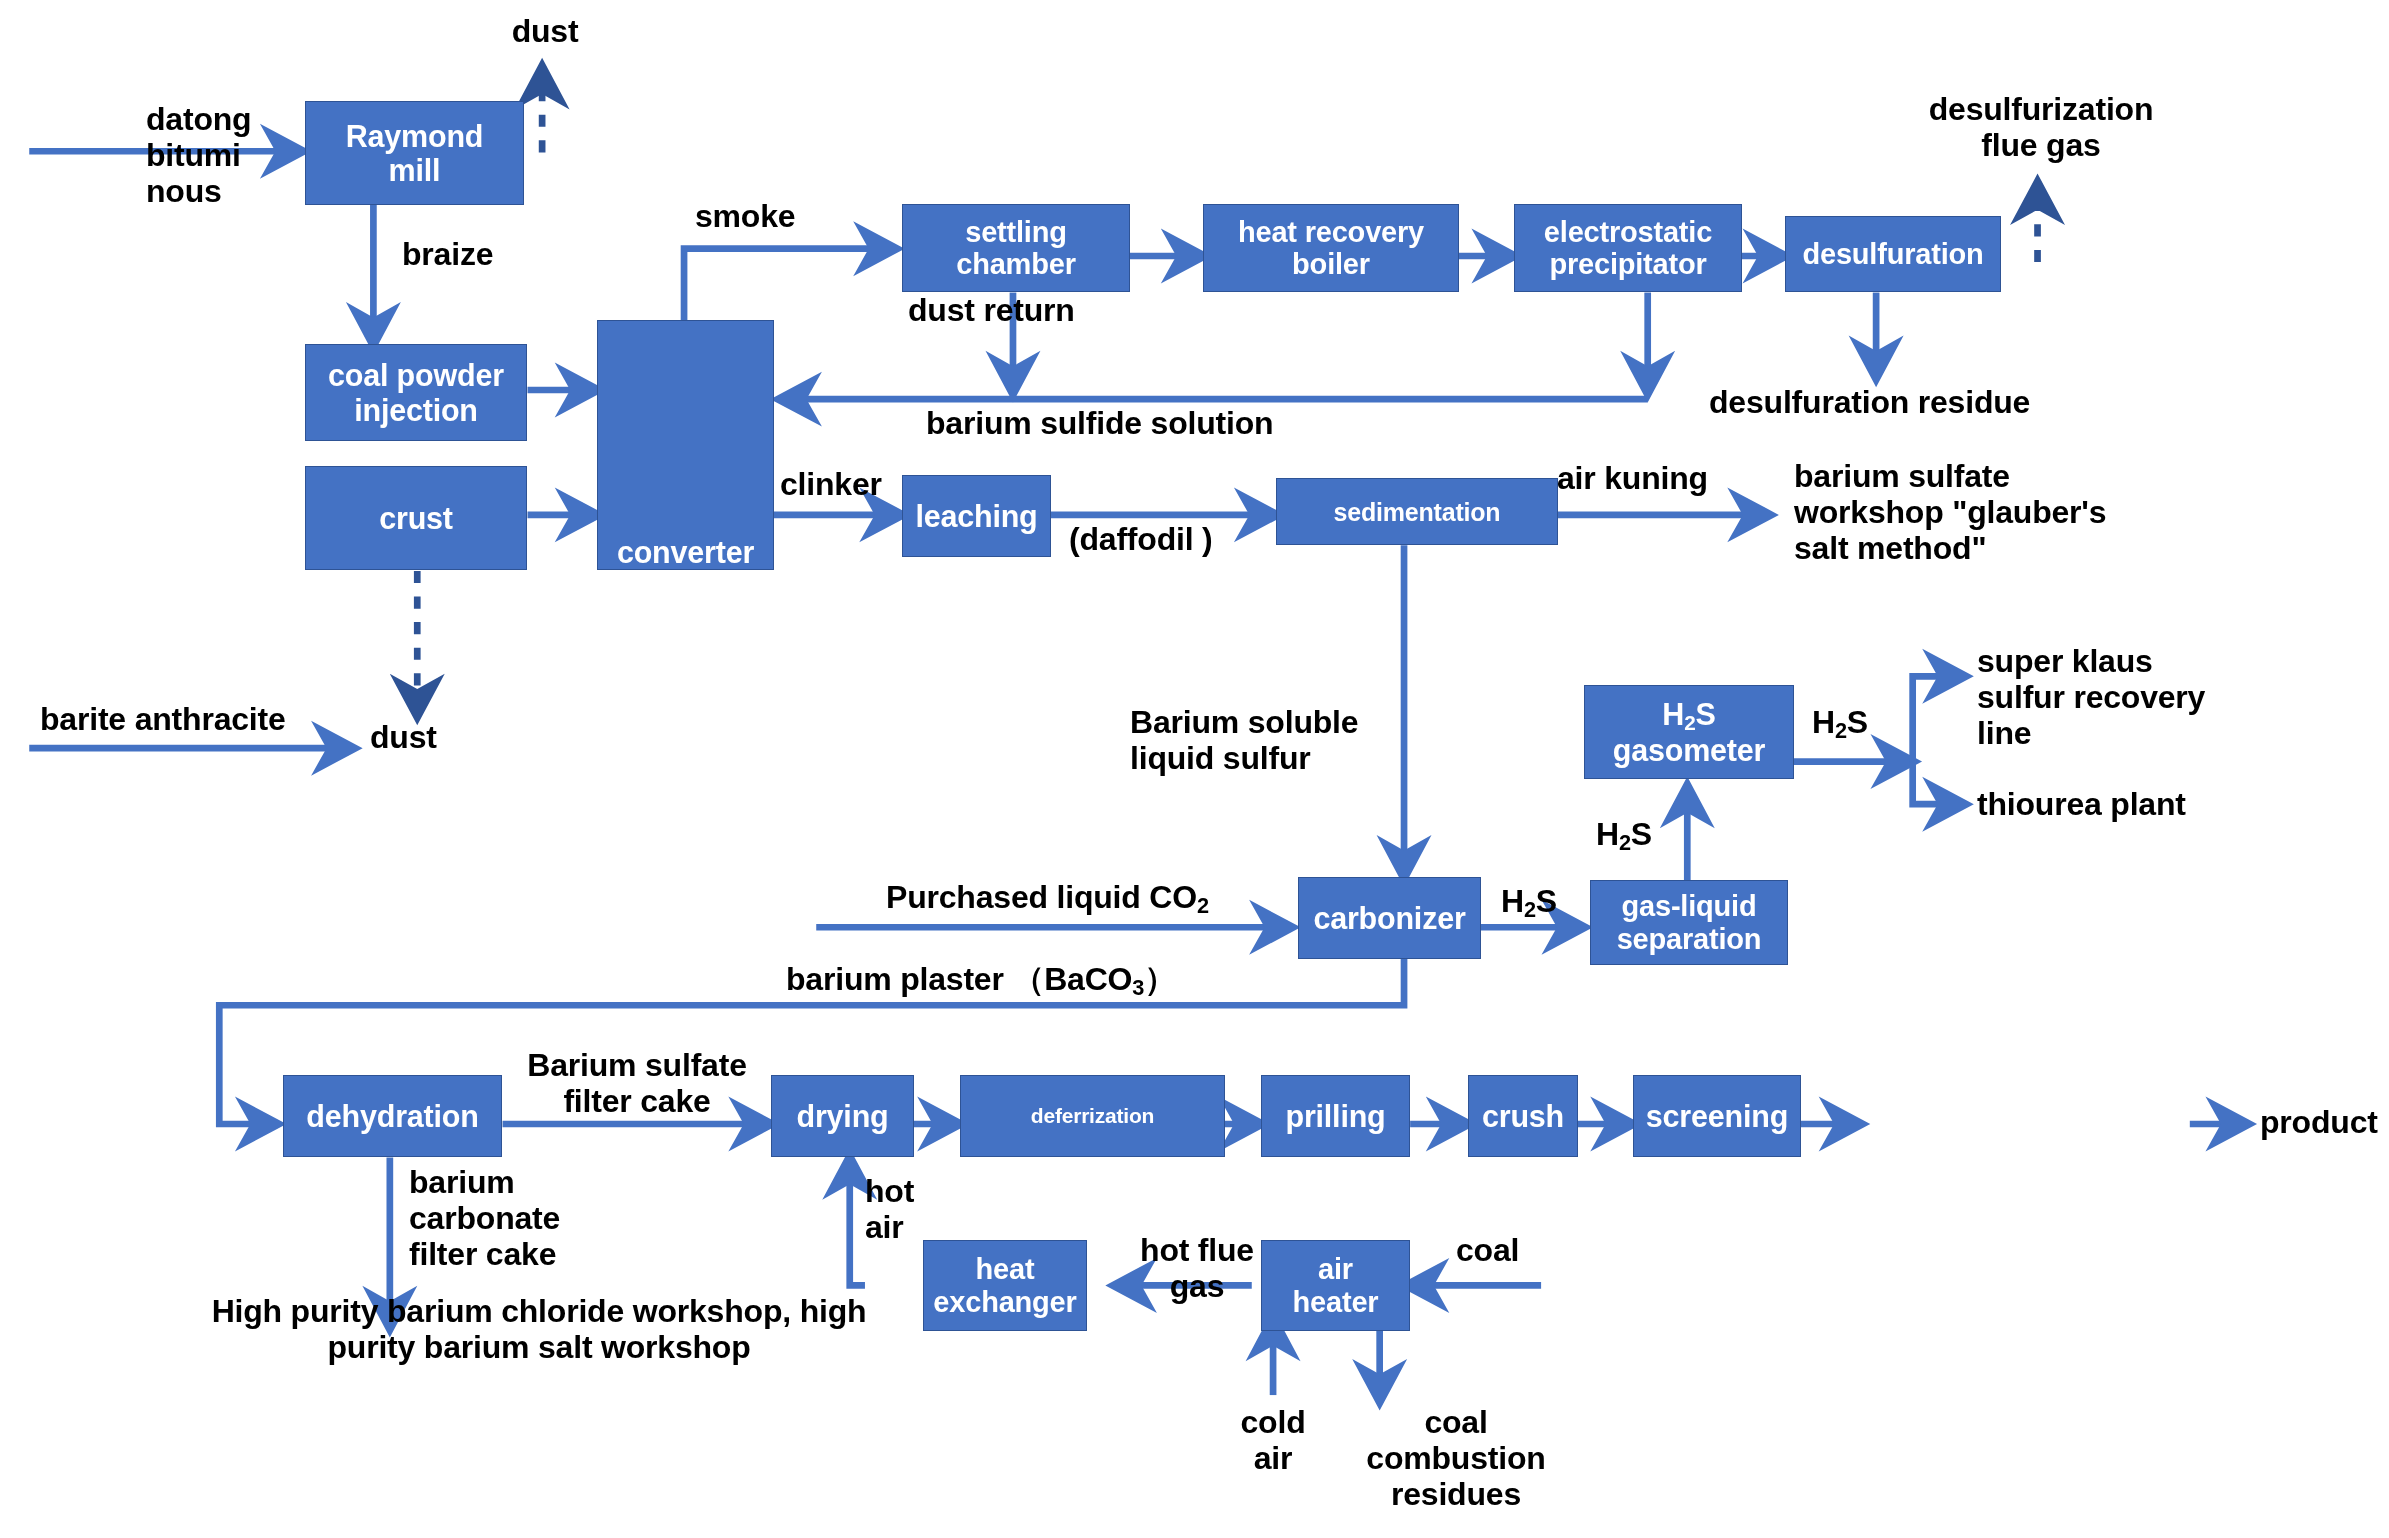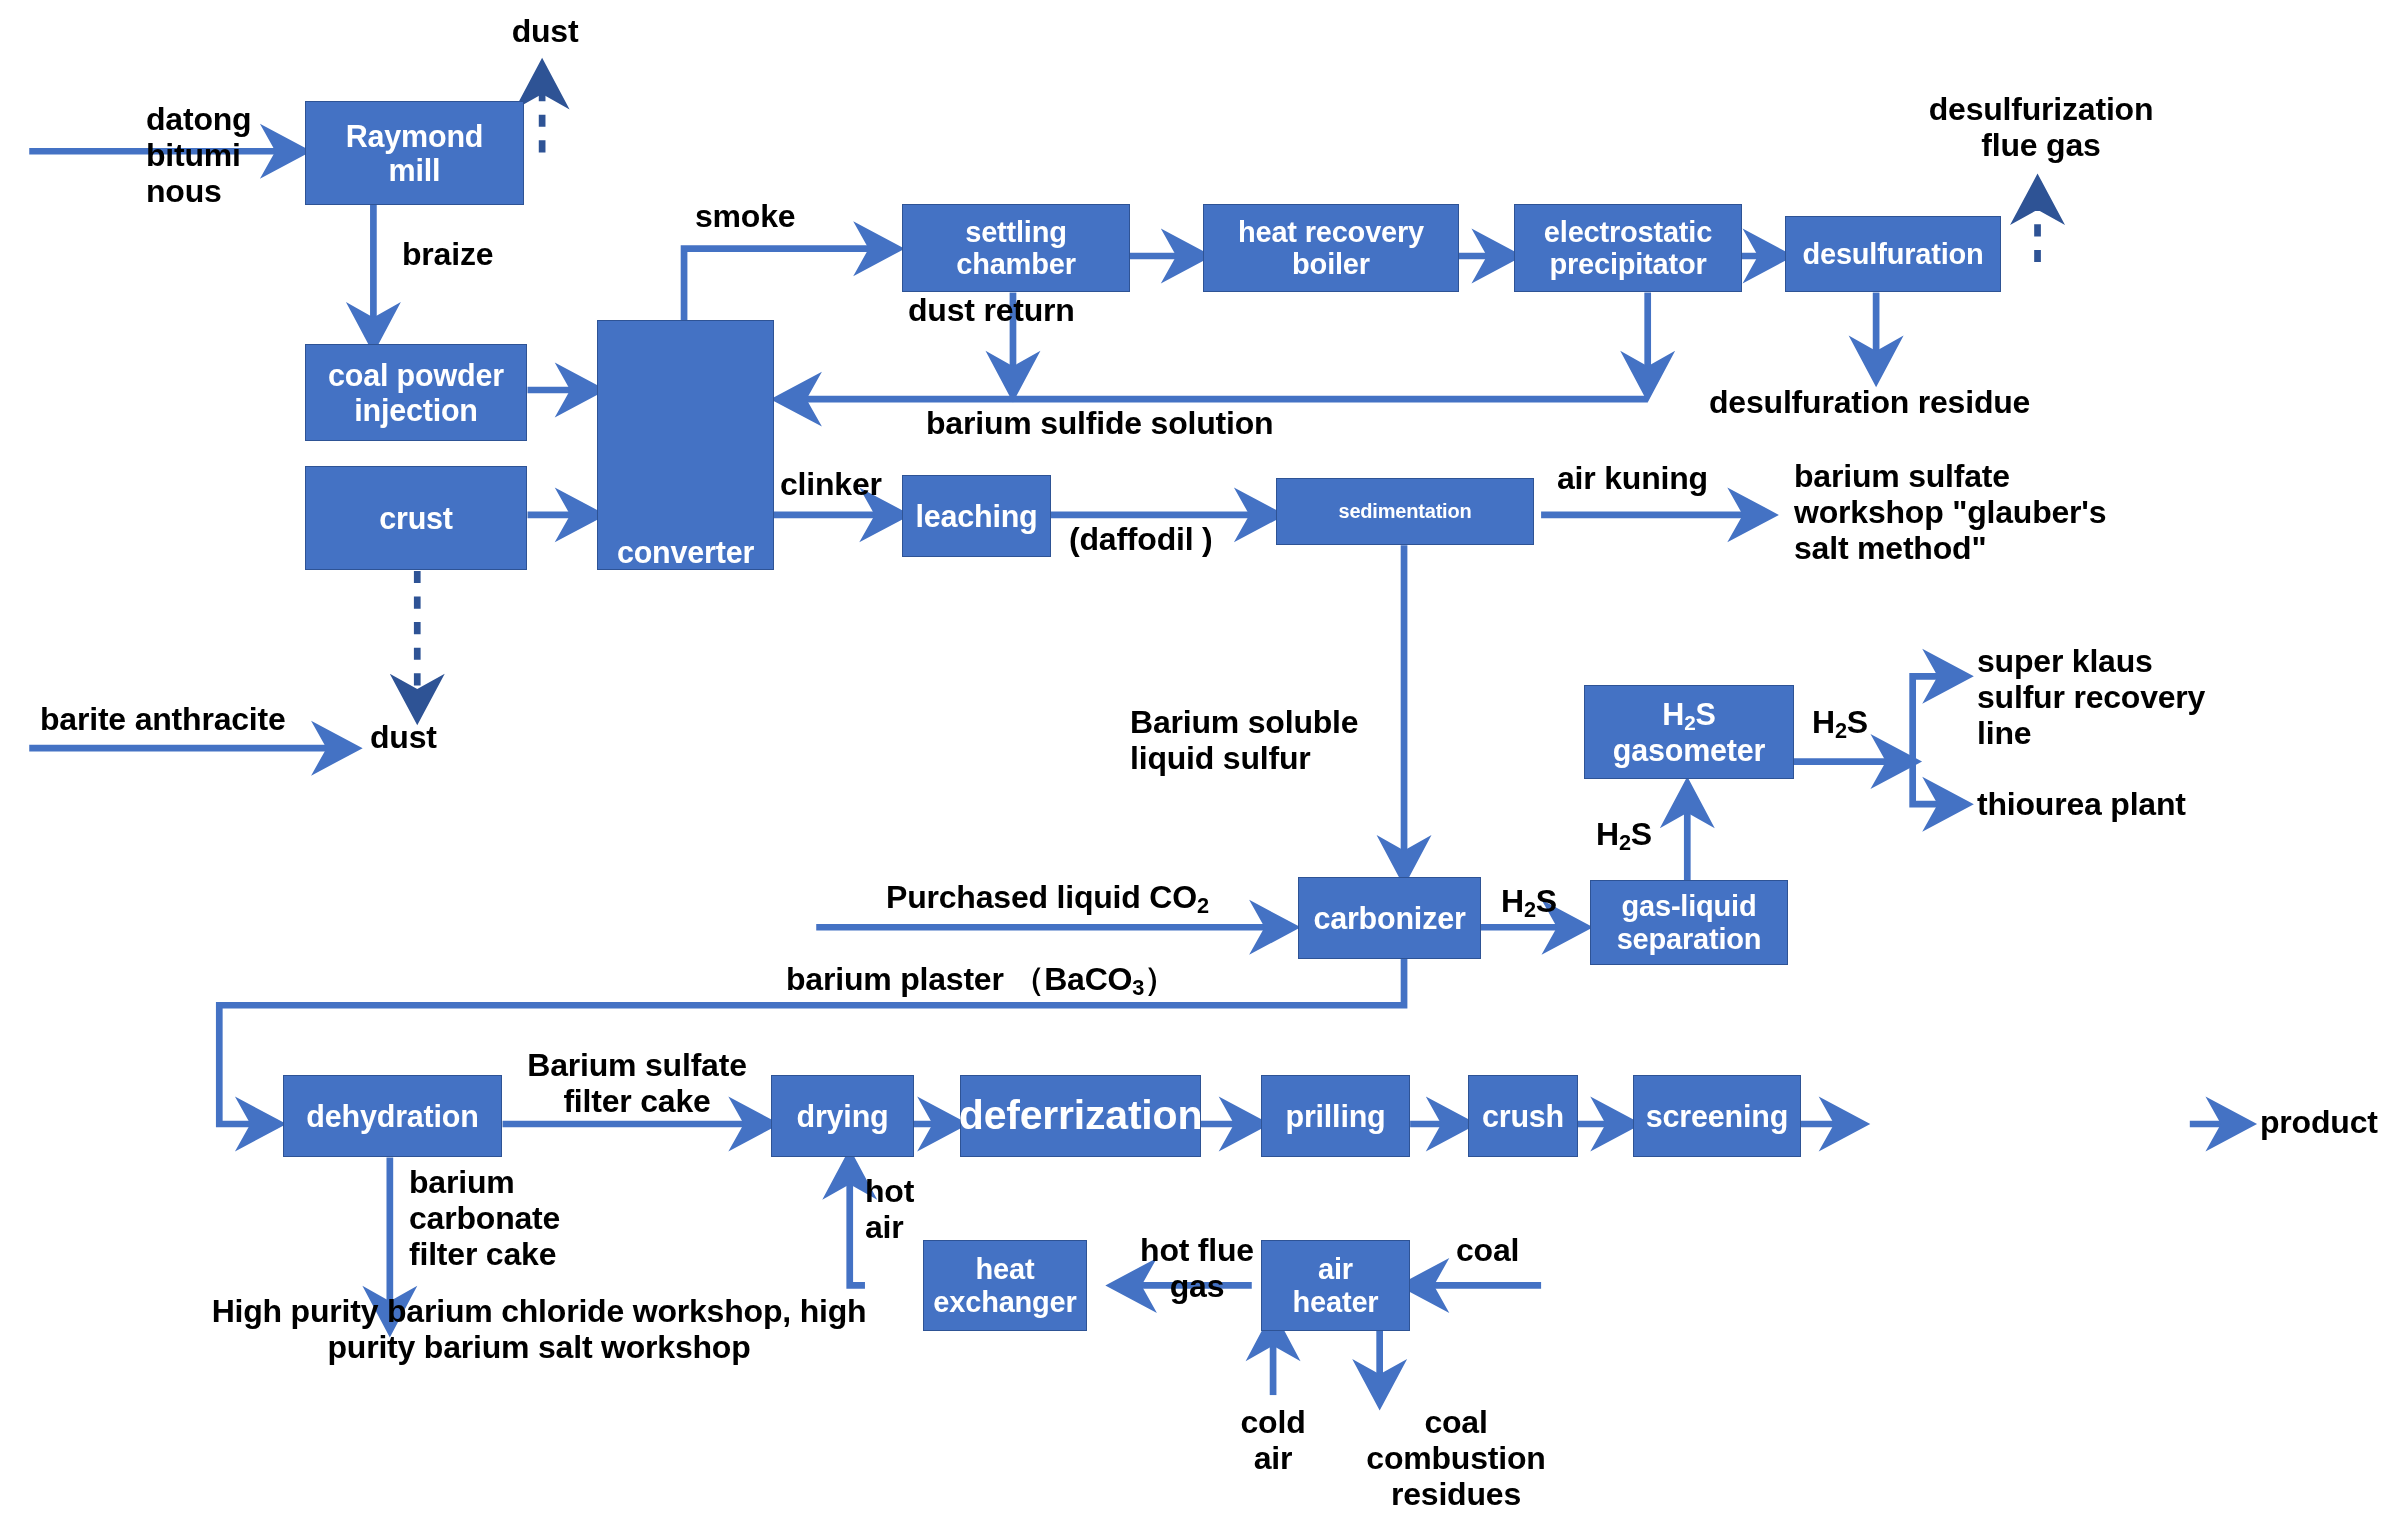--- a/index.html
+++ b/index.html
@@ -177,21 +177,21 @@
   </div>
 
   <div class="node" style="left:1785px;top:216px;width:216px;height:76px;font-size:29px;">
     <span>desulfuration</span>
   </div>
 
   <div class="node" style="left:902px;top:475px;width:149px;height:82px;font-size:30.5px;">
     <span>leaching</span>
   </div>
 
-  <div class="node" style="left:1276px;top:478px;width:258px;height:67px;font-size:20px;">
+  <div class="node" style="left:1276px;top:478px;width:282px;height:67px;font-size:25px;">
     <span>sedimentation</span>
   </div>
 
   <div class="node" style="left:1584px;top:685px;width:210px;height:94px;font-size:30.5px;">
     <span>H<sub>2</sub>S<br>gasometer</span>
   </div>
 
   <div class="node" style="left:1590px;top:880px;width:198px;height:85px;font-size:29px;">
     <span>gas-liquid<br>separation</span>
   </div>
@@ -201,21 +201,21 @@
   </div>
 
   <div class="node" style="left:283px;top:1075px;width:219px;height:82px;font-size:30.5px;">
     <span>dehydration</span>
   </div>
 
   <div class="node" style="left:771px;top:1075px;width:143px;height:82px;font-size:30.5px;">
     <span>drying</span>
   </div>
 
-  <div class="node" style="left:960px;top:1075px;width:241px;height:82px;font-size:41px;">
+  <div class="node" style="left:960px;top:1075px;width:265px;height:82px;font-size:21px;">
     <span>deferrization</span>
   </div>
 
   <div class="node" style="left:1261px;top:1075px;width:149px;height:82px;font-size:30.5px;">
     <span>prilling</span>
   </div>
 
   <div class="node" style="left:1468px;top:1075px;width:110px;height:82px;font-size:30.5px;">
     <span>crush</span>
   </div>

